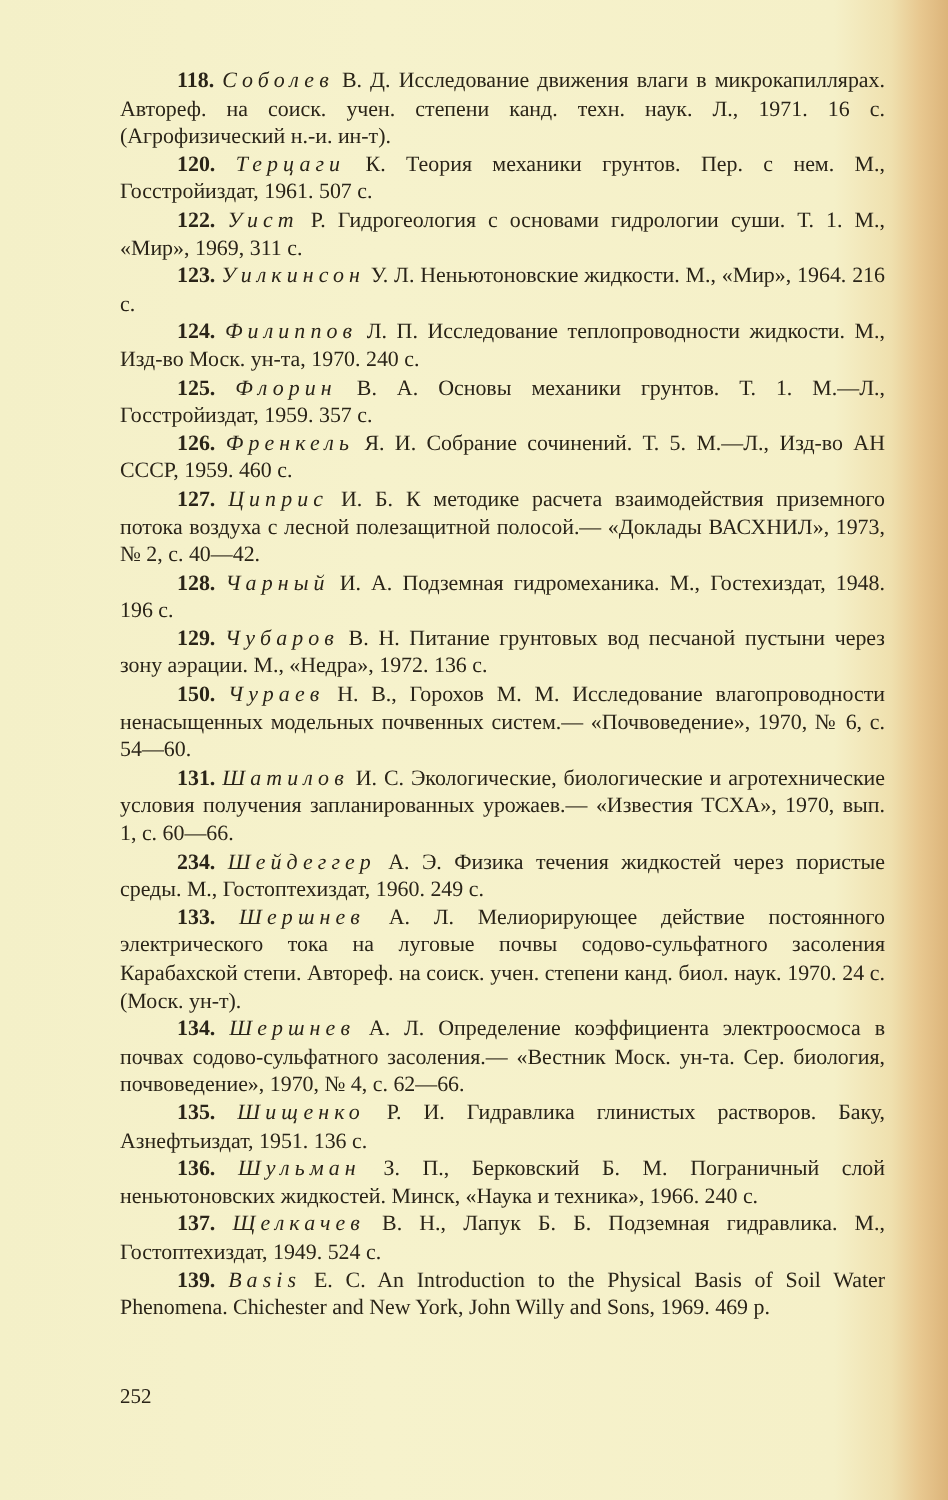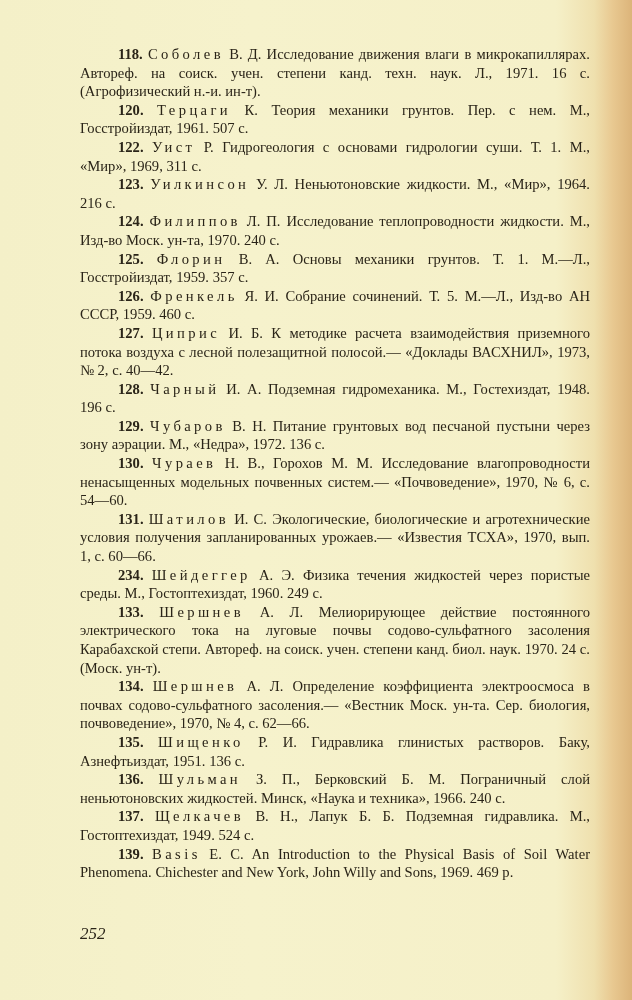--- a/index.html
+++ b/index.html
@@ -13,43 +13,42 @@
   .page {
     position: absolute; left: 80px; top: 45px; width: 510px;
   }
   .entry {
     font-size: 14.6px; line-height: 18.6px;
     text-align: justify;
     text-indent: 38px;
     margin: 0;
     hyphens: manual;
   }
-  .author { letter-spacing: 3.4px; }
+  .author { letter-spacing: 3.4px; font-style: italic; }
   .num { letter-spacing: 0; font-weight: bold; }
   .folio {
     position: absolute; left: 80px; top: 924px;
-    font-size: 17px;
-    font-style: italic;
+    font-size: 14px;
   }
 </style>
 </head>
 <body>
 
 <div class="page" id="list">
     <p class="entry"><span class="num">118.</span> <span class="author">Соболев</span><span> В. Д. Исследование движения влаги в микрокапиллярах. Автореф. на соиск. учен. степени канд. техн. наук. Л., 1971. 16 с. (Агрофизический н.-и. ин-т).</span></p>
     <p class="entry"><span class="num">120.</span> <span class="author">Терцаги</span><span> К. Теория механики грунтов. Пер. с нем. М., Госстройиздат, 1961. 507 с.</span></p>
     <p class="entry"><span class="num">122.</span> <span class="author">Уист</span><span> Р. Гидрогеология с основами гидрологии суши. Т. 1. М., «Мир», 1969, 311 с.</span></p>
     <p class="entry"><span class="num">123.</span> <span class="author">Уилкинсон</span><span> У. Л. Неньютоновские жидкости. М., «Мир», 1964. 216 с.</span></p>
     <p class="entry"><span class="num">124.</span> <span class="author">Филиппов</span><span> Л. П. Исследование теплопроводности жидкости. М., Изд-во Моск. ун-та, 1970. 240 с.</span></p>
     <p class="entry"><span class="num">125.</span> <span class="author">Флорин</span><span> В. А. Основы механики грунтов. Т. 1. М.—Л., Госстройиздат, 1959. 357 с.</span></p>
     <p class="entry"><span class="num">126.</span> <span class="author">Френкель</span><span> Я. И. Собрание сочинений. Т. 5. М.—Л., Изд-во АН СССР, 1959. 460 с.</span></p>
     <p class="entry"><span class="num">127.</span> <span class="author">Циприс</span><span> И. Б. К методике расчета взаимодействия приземного потока воздуха с лесной полезащитной полосой.— «Доклады ВАСХНИЛ», 1973, № 2, с. 40—42.</span></p>
     <p class="entry"><span class="num">128.</span> <span class="author">Чарный</span><span> И. А. Подземная гидромеханика. М., Гостехиздат, 1948. 196 с.</span></p>
     <p class="entry"><span class="num">129.</span> <span class="author">Чубаров</span><span> В. Н. Питание грунтовых вод песчаной пустыни через зону аэрации. М., «Недра», 1972. 136 с.</span></p>
-    <p class="entry"><span class="num">130.</span> <span class="author">Чураев</span><span> Н. В., Горохов М. М. Исследование влагопроводности ненасыщенных модельных почвенных систем.— «Почвоведение», 1970, № 6, с. 54—60.</span></p>
+    <p class="entry"><span class="num">150.</span> <span class="author">Чураев</span><span> Н. В., Горохов М. М. Исследование влагопроводности ненасыщенных модельных почвенных систем.— «Почвоведение», 1970, № 6, с. 54—60.</span></p>
     <p class="entry"><span class="num">131.</span> <span class="author">Шатилов</span><span> И. С. Экологические, биологические и агротехнические условия получения запланированных урожаев.— «Известия ТСХА», 1970, вып. 1, с. 60—66.</span></p>
     <p class="entry"><span class="num">234.</span> <span class="author">Шейдеггер</span><span> А. Э. Физика течения жидкостей через пористые среды. М., Гостоптехиздат, 1960. 249 с.</span></p>
     <p class="entry"><span class="num">133.</span> <span class="author">Шершнев</span><span> А. Л. Мелиорирующее действие постоянного электрического тока на луговые почвы содово-сульфатного засоления Карабахской степи. Автореф. на соиск. учен. степени канд. биол. наук. 1970. 24 с. (Моск. ун-т).</span></p>
     <p class="entry"><span class="num">134.</span> <span class="author">Шершнев</span><span> А. Л. Определение коэффициента электроосмоса в почвах содово-сульфатного засоления.— «Вестник Моск. ун-та. Сер. биология, почвоведение», 1970, № 4, с. 62—66.</span></p>
     <p class="entry"><span class="num">135.</span> <span class="author">Шищенко</span><span> Р. И. Гидравлика глинистых растворов. Баку, Азнефтьиздат, 1951. 136 с.</span></p>
     <p class="entry"><span class="num">136.</span> <span class="author">Шульман</span><span> З. П., Берковский Б. М. Пограничный слой неньютоновских жидкостей. Минск, «Наука и техника», 1966. 240 с.</span></p>
     <p class="entry"><span class="num">137.</span> <span class="author">Щелкачев</span><span> В. Н., Лапук Б. Б. Подземная гидравлика. М., Гостоптехиздат, 1949. 524 с.</span></p>
     <p class="entry"><span class="num">139.</span> <span class="author">Basis</span><span> E. C. An Introduction to the Physical Basis of Soil Water Phenomena. Chichester and New York, John Willy and Sons, 1969. 469 p.</span></p>
   </div>
 <div class="folio">252</div>

